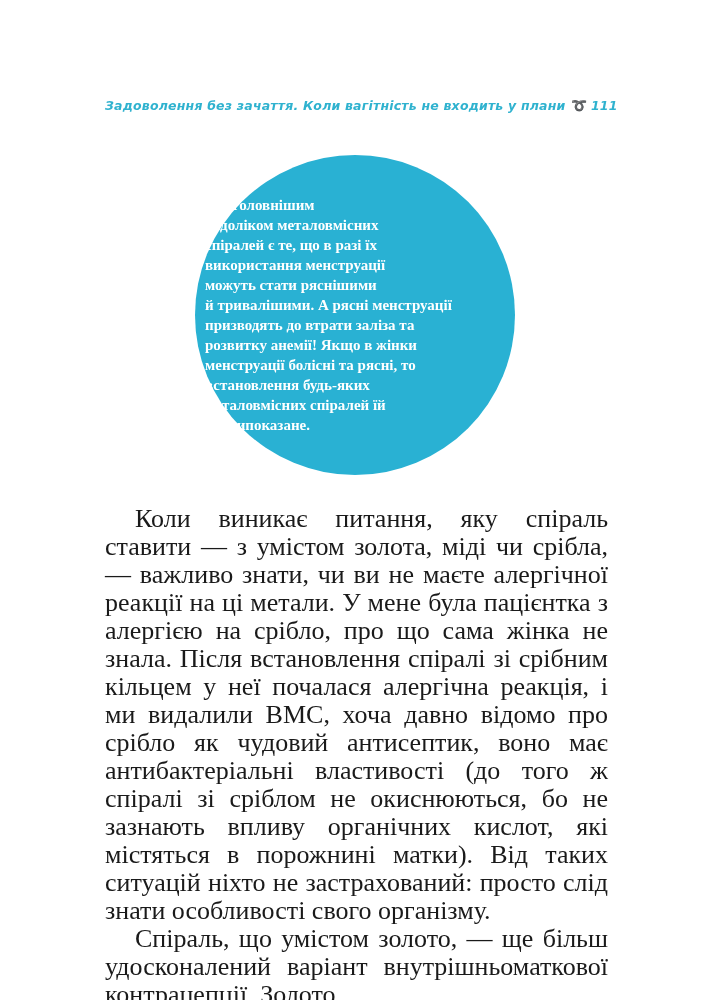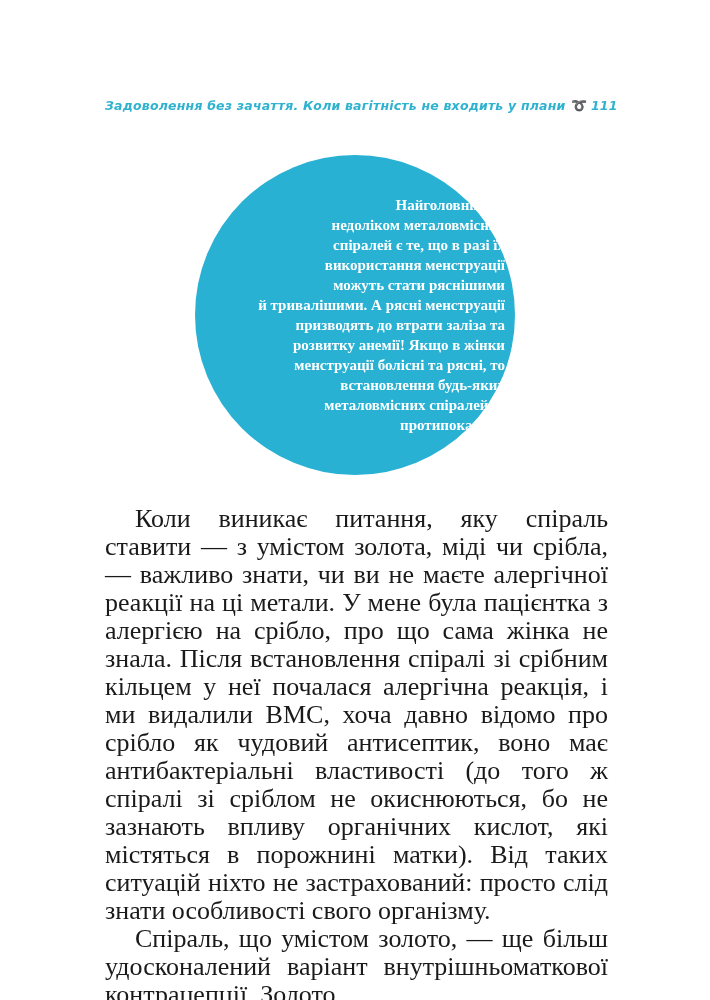--- a/index.html
+++ b/index.html
@@ -43,21 +43,21 @@
     width: 320px;
     height: 320px;
     border-radius: 50%;
     background: #29b1d3;
     display: flex;
     align-items: center;
     justify-content: center;
   }
   .callout-text {
     width: 300px;
-    text-align: right;
+    text-align: left;
     color: #ffffff;
     font-family: "Liberation Serif", serif;
     font-weight: 700;
     font-size: 15px;
     line-height: 20px;
     white-space: pre-line;
   }
   
   .body-text {
     position: absolute;

